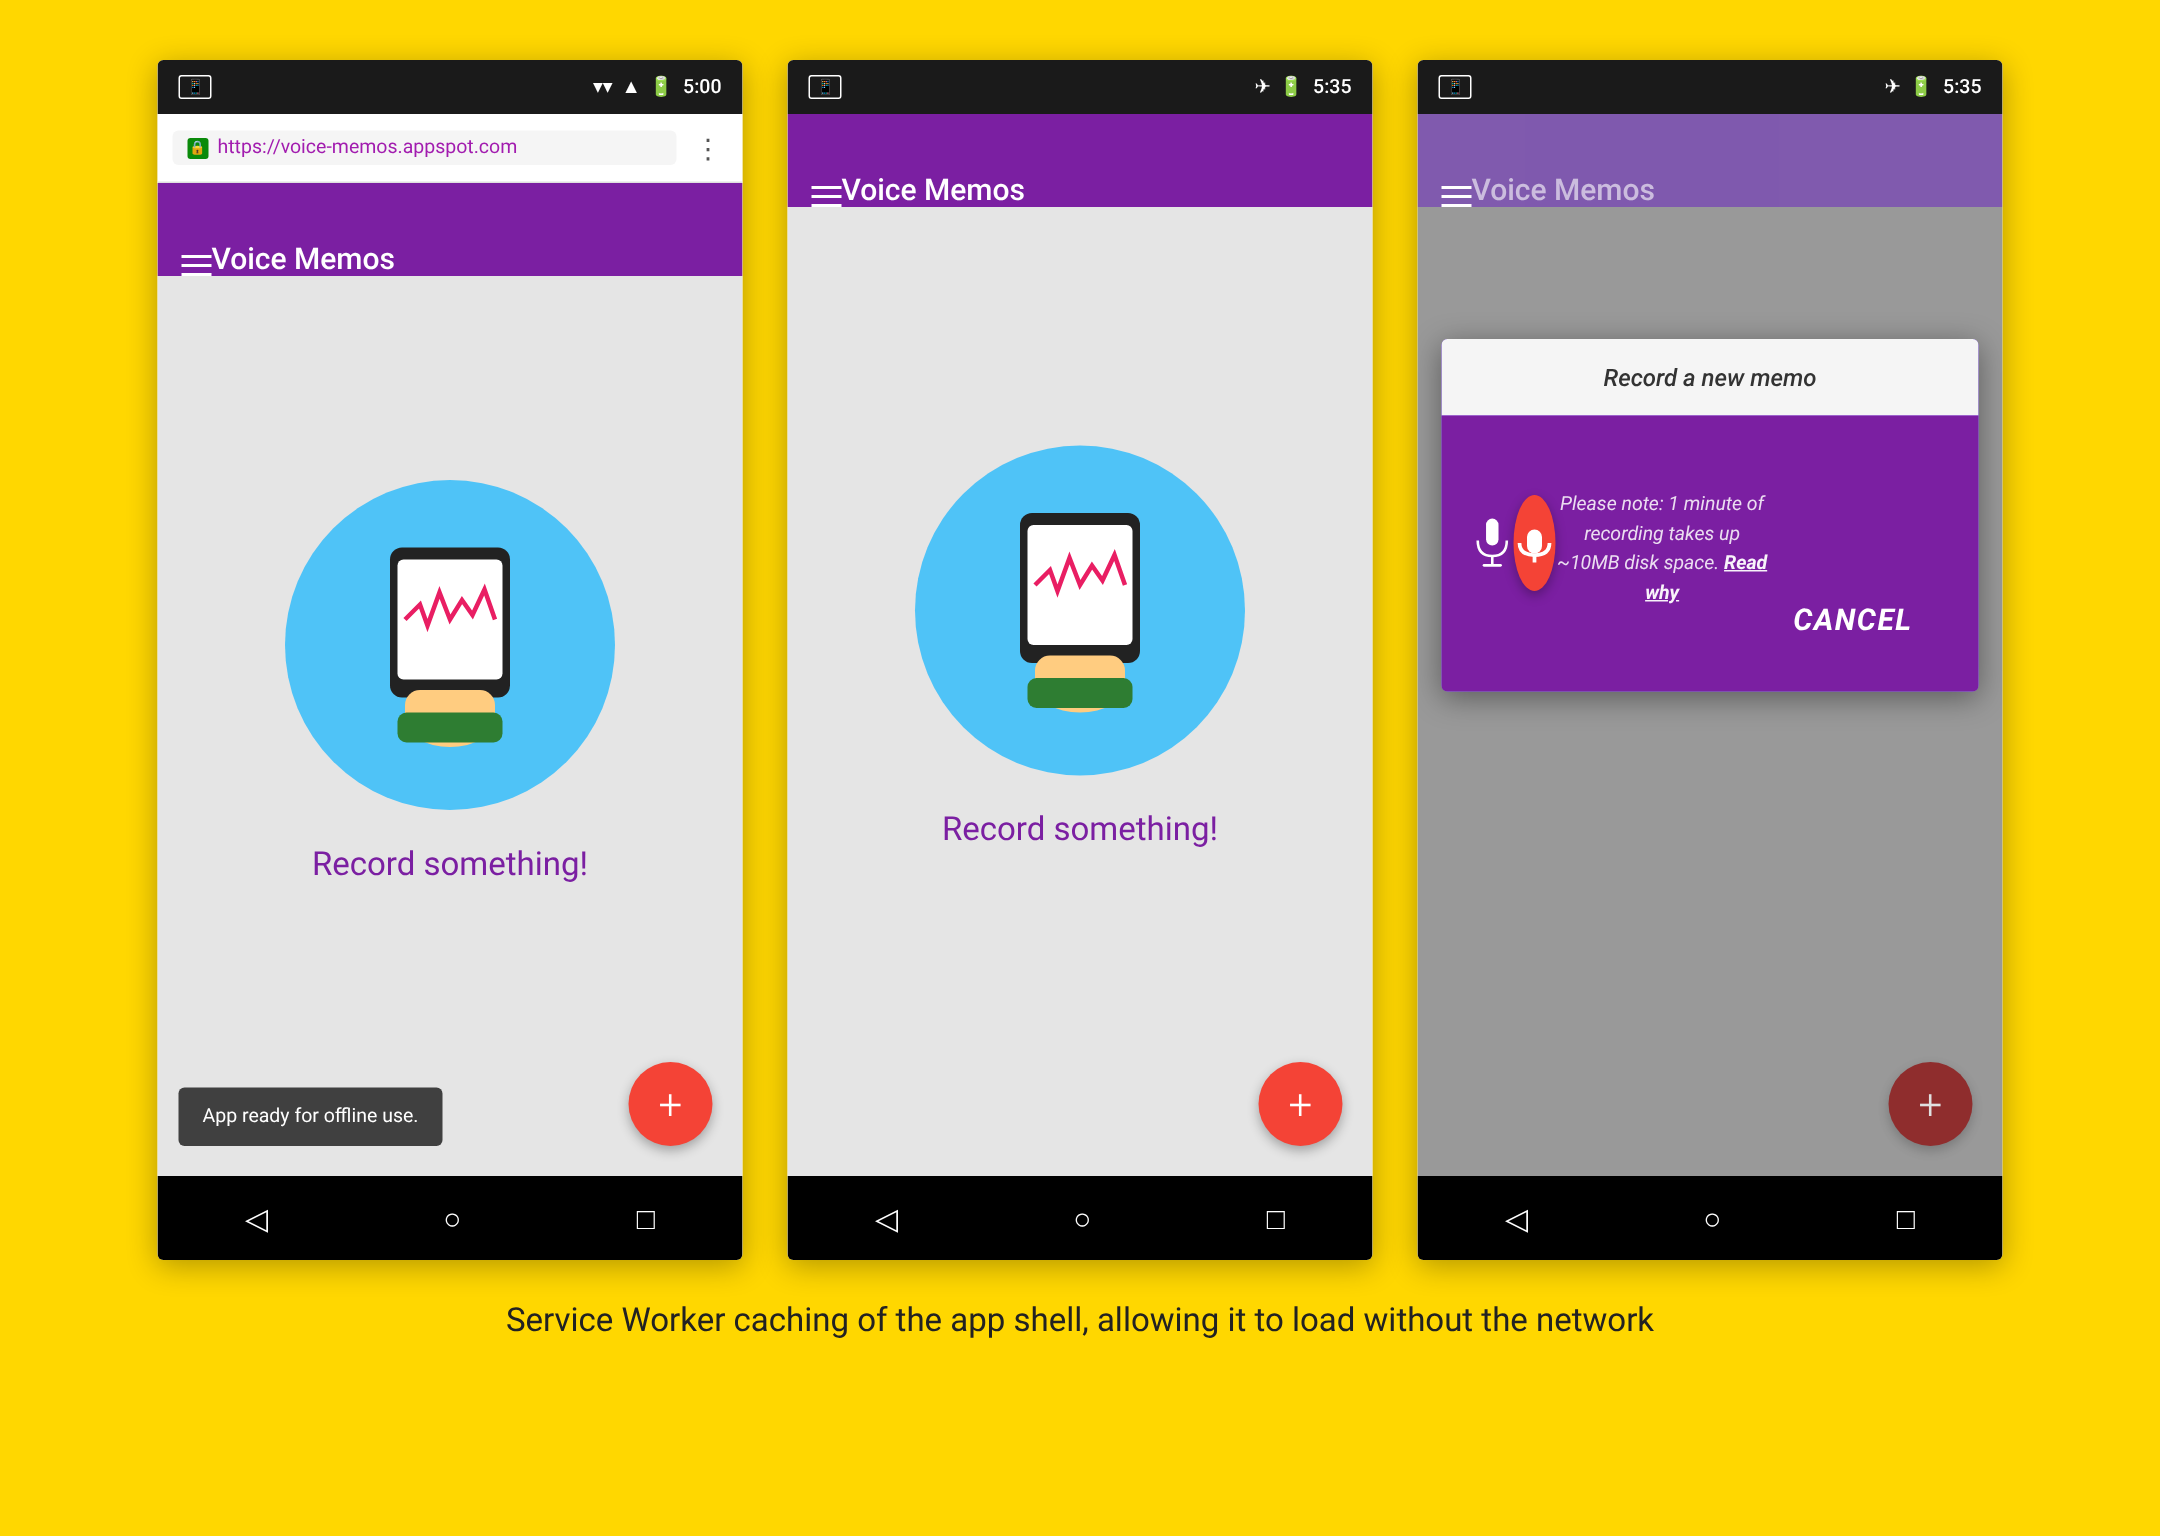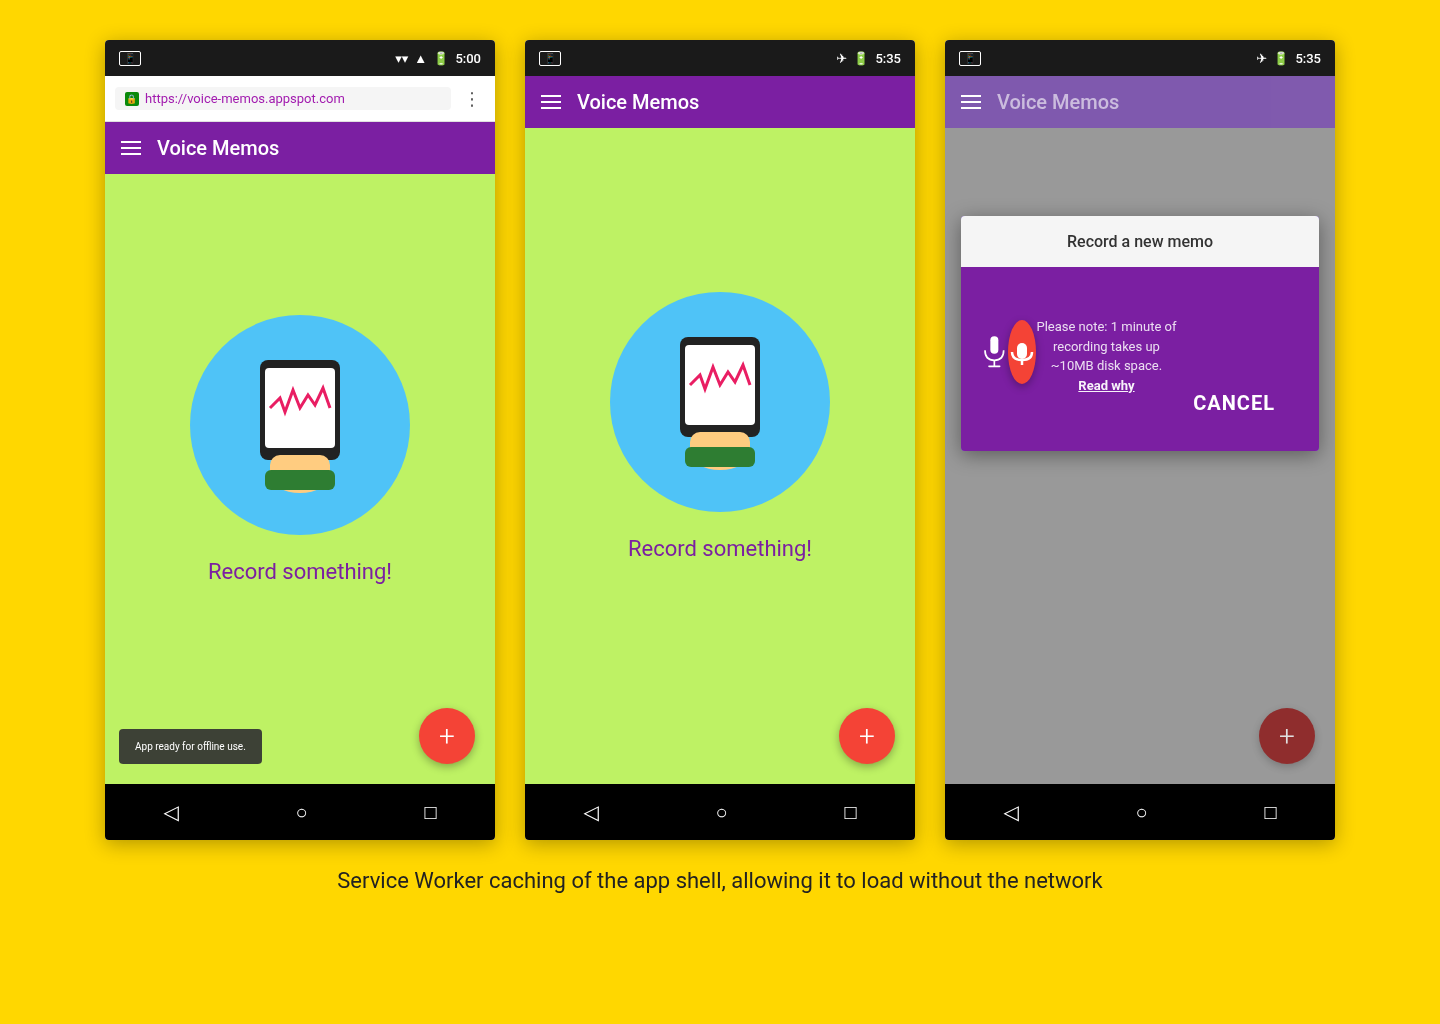--- a/index.html
+++ b/index.html
@@ -91,25 +91,24 @@
     }
     .browser-menu {
       font-size: 18px;
       color: #555;
       cursor: pointer;
       padding: 4px;
     }
     
     .app-toolbar {
       background: #7B1FA2;
-      height: 52px;
-      display: flex;
-      align-items: center;
+      height: 62px;
+      display: flex;
+      align-items: flex-end;
       padding: 0 16px;
-      gap: 16px;
       flex-shrink: 0;
     }
     .toolbar-title {
       color: #fff;
       font-size: 20px;
       font-weight: 500;
     }
     .hamburger-icon {
       display: flex;
       flex-direction: column;
@@ -118,21 +117,21 @@
     }
     .hamburger-icon span {
       width: 20px;
       height: 2px;
       background: #fff;
       display: block;
     }
     
     .app-content {
       flex: 1;
-      background: #bef264;
+      background: #e5e5e5;
       display: flex;
       flex-direction: column;
       align-items: center;
       justify-content: center;
       position: relative;
       padding-bottom: 60px;
     }
     .illustration-circle {
       width: 220px;
       height: 220px;
@@ -167,21 +166,21 @@
       box-shadow: 0 3px 8px rgba(0,0,0,0.3);
       cursor: pointer;
     }
     
     .snackbar {
       position: absolute;
       bottom: 20px;
       left: 14px;
       background: rgba(50,50,50,0.92);
       color: #fff;
-      font-size: 10px;
+      font-size: 13px;
       padding: 12px 16px;
       border-radius: 4px;
       max-width: 220px;
     }
     
     .bottom-nav {
       background: #000;
       height: 56px;
       display: flex;
       align-items: center;
@@ -197,20 +196,21 @@
     
     .phone-overlay {
       position: absolute;
       top: 88px;
       left: 16px;
       right: 16px;
       background: #8b5cf6;
       border-radius: 4px;
       overflow: hidden;
       box-shadow: 0 4px 20px rgba(0,0,0,0.4);
+      font-style: italic;
     }
     .dialog-title {
       background: #f5f5f5;
       color: #333;
       font-size: 16px;
       font-weight: 500;
       padding: 16px 20px;
       text-align: center;
     }
     .dialog-body {

